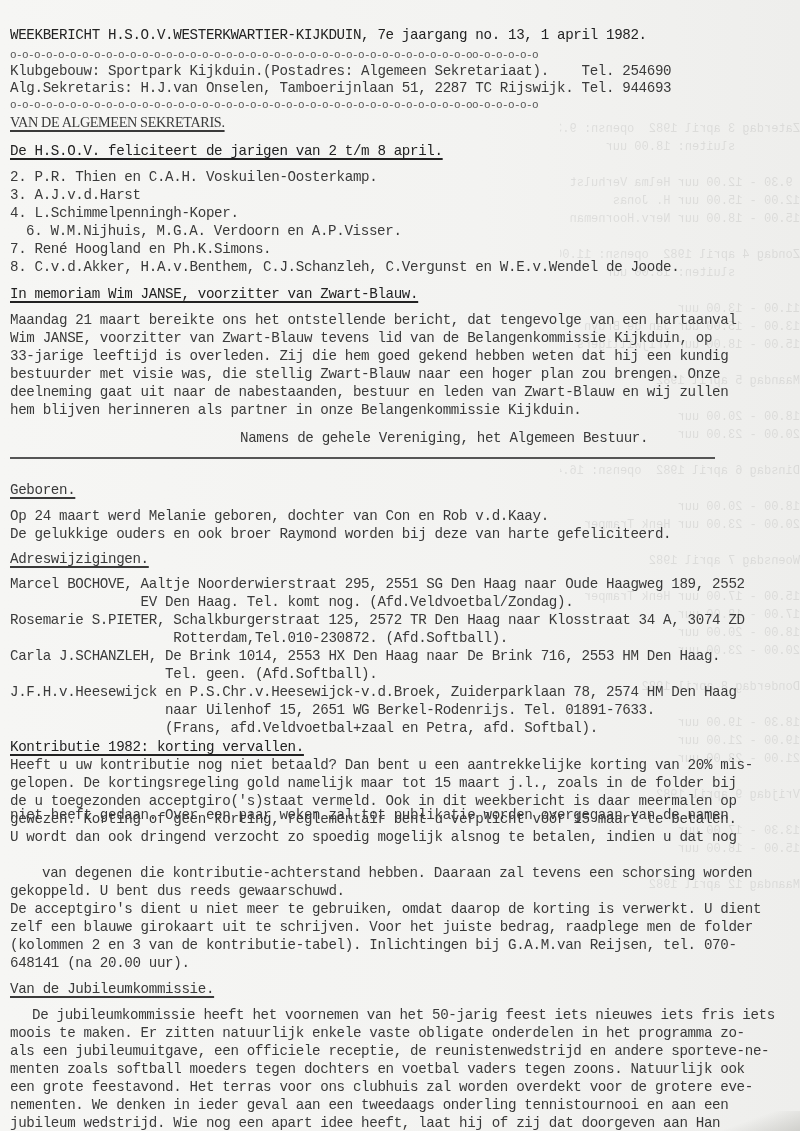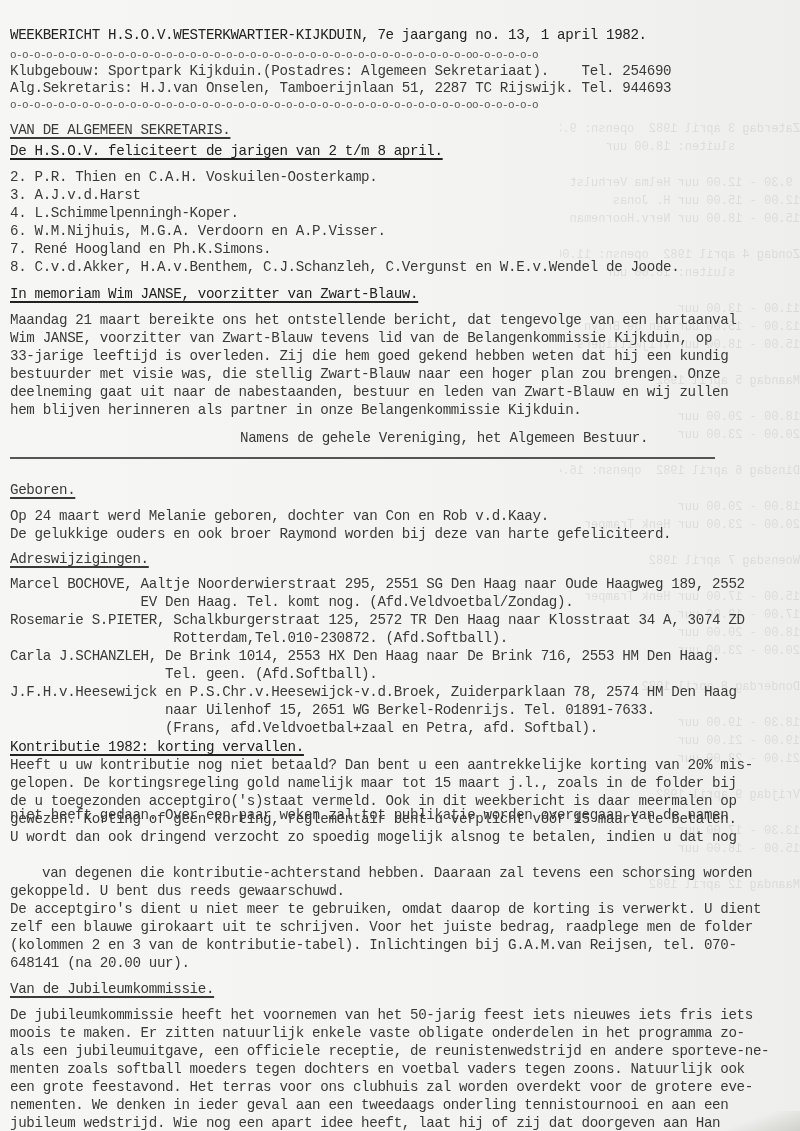--- a/index.html
+++ b/index.html
@@ -69,26 +69,26 @@
 15.00 - 18.00 uur
 
 Maandag 12 april 1982</div>
 
   <div class="ln dark" style="top:27px;">WEEKBERICHT H.S.O.V.WESTERKWARTIER-KIJKDUIN, 7e jaargang no. 13, 1 april 1982.</div>
   <div class="dots" style="top:49px;">o-o-o-o-o-o-o-o-o-o-o-o-o-o-o-o-o-o-o-o-o-o-o-o-o-o-o-o-o-o-o-o-o-o-o-o-o-o-oo-o-o-o-o-o</div>
   <div class="ln" style="top:63px;">Klubgebouw: Sportpark Kijkduin.(Postadres: Algemeen Sekretariaat).    Tel. 254690</div>
   <div class="ln" style="top:80px;">Alg.Sekretaris: H.J.van Onselen, Tamboerijnlaan 51, 2287 TC Rijswijk. Tel. 944693</div>
   <div class="dots" style="top:99px;">o-o-o-o-o-o-o-o-o-o-o-o-o-o-o-o-o-o-o-o-o-o-o-o-o-o-o-o-o-o-o-o-o-o-o-o-o-o-oo-o-o-o-o-o</div>
 
-  <div class="ln ul" style="top:122px;">VAN DE ALGEMEEN SEKRETARIS.</div>
+  <div class="ln ul" style="top:114px;font-family:Liberation Serif, serif;">VAN DE ALGEMEEN SEKRETARIS.</div>
   <div class="ln ul dark" style="top:143px;">De H.S.O.V. feliciteert de jarigen van 2 t/m 8 april.</div>
   <div class="ln" style="top:169px;">2. P.R. Thien en C.A.H. Voskuilen-Oosterkamp.</div>
   <div class="ln" style="top:187px;">3. A.J.v.d.Harst</div>
   <div class="ln" style="top:205px;">4. L.Schimmelpenningh-Koper.</div>
-  <div class="ln" style="top:223px;">6. W.M.Nijhuis, M.G.A. Verdoorn en A.P.Visser.</div>
+  <div class="ln" style="top:223px;margin-left:16px;">6. W.M.Nijhuis, M.G.A. Verdoorn en A.P.Visser.</div>
   <div class="ln" style="top:241px;">7. René Hoogland en Ph.K.Simons.</div>
   <div class="ln" style="top:259px;">8. C.v.d.Akker, H.A.v.Benthem, C.J.Schanzleh, C.Vergunst en W.E.v.Wendel de Joode.</div>
 
   <div class="ln ul dark" style="top:286px;">In memoriam Wim JANSE, voorzitter van Zwart-Blauw.</div>
   <div class="ln" style="top:312px;">Maandag 21 maart bereikte ons het ontstellende bericht, dat tengevolge van een hartaanval</div>
   <div class="ln" style="top:330px;">Wim JANSE, voorzitter van Zwart-Blauw tevens lid van de Belangenkommissie Kijkduin, op</div>
   <div class="ln" style="top:348px;">33-jarige leeftijd is overleden. Zij die hem goed gekend hebben weten dat hij een kundig</div>
   <div class="ln" style="top:366px;">bestuurder met visie was, die stellig Zwart-Blauw naar een hoger plan zou brengen. Onze</div>
   <div class="ln" style="top:402px;">hem blijven herinneren als partner in onze Belangenkommissie Kijkduin.</div>
   <div class="ln" style="top:384px;">deelneming gaat uit naar de nabestaanden, bestuur en leden van Zwart-Blauw en wij zullen</div>
@@ -118,21 +118,21 @@
   <div class="ln" style="top:829px;">U wordt dan ook dringend verzocht zo spoedig mogelijk alsnog te betalen, indien u dat nog</div>
   <div class="ln" style="top:807px;">niet heeft gedaan. Over een paar weken zal tot publikatie worden overgegaan van de namen</div>
   <div class="ln" style="top:865px;margin-left:32px;">van degenen die kontributie-achterstand hebben. Daaraan zal tevens een schorsing worden</div>
   <div class="ln" style="top:883px;">gekoppeld. U bent dus reeds gewaarschuwd.</div>
   <div class="ln" style="top:901px;">De acceptgiro's dient u niet meer te gebruiken, omdat daarop de korting is verwerkt. U dient</div>
   <div class="ln" style="top:919px;">zelf een blauwe girokaart uit te schrijven. Voor het juiste bedrag, raadplege men de folder</div>
   <div class="ln" style="top:937px;">(kolommen 2 en 3 van de kontributie-tabel). Inlichtingen bij G.A.M.van Reijsen, tel. 070-</div>
   <div class="ln" style="top:955px;">648141 (na 20.00 uur).</div>
 
   <div class="ln ul" style="top:981px;">Van de Jubileumkommissie.</div>
-  <div class="ln" style="top:1007px;">De jubileumkommissie heeft het voornemen van het 50-jarig feest iets nieuwes iets fris iets</div>
+  <div class="ln" style="top:1007px;margin-left:22px;">De jubileumkommissie heeft het voornemen van het 50-jarig feest iets nieuwes iets fris iets</div>
   <div class="ln" style="top:1025px;">moois te maken. Er zitten natuurlijk enkele vaste obligate onderdelen in het programma zo-</div>
   <div class="ln" style="top:1043px;">als een jubileumuitgave, een officiele receptie, de reunistenwedstrijd en andere sporteve-ne-</div>
   <div class="ln" style="top:1061px;">menten zoals softball moeders tegen dochters en voetbal vaders tegen zoons. Natuurlijk ook</div>
   <div class="ln" style="top:1079px;">een grote feestavond. Het terras voor ons clubhuis zal worden overdekt voor de grotere eve-</div>
   <div class="ln" style="top:1097px;">nementen. We denken in ieder geval aan een tweedaags onderling tennistournooi en aan een</div>
   <div class="ln" style="top:1115px;">jubileum wedstrijd. Wie nog een apart idee heeft, laat hij of zij dat doorgeven aan Han</div>
 
   <div class="curl"></div>
 </div>
 

